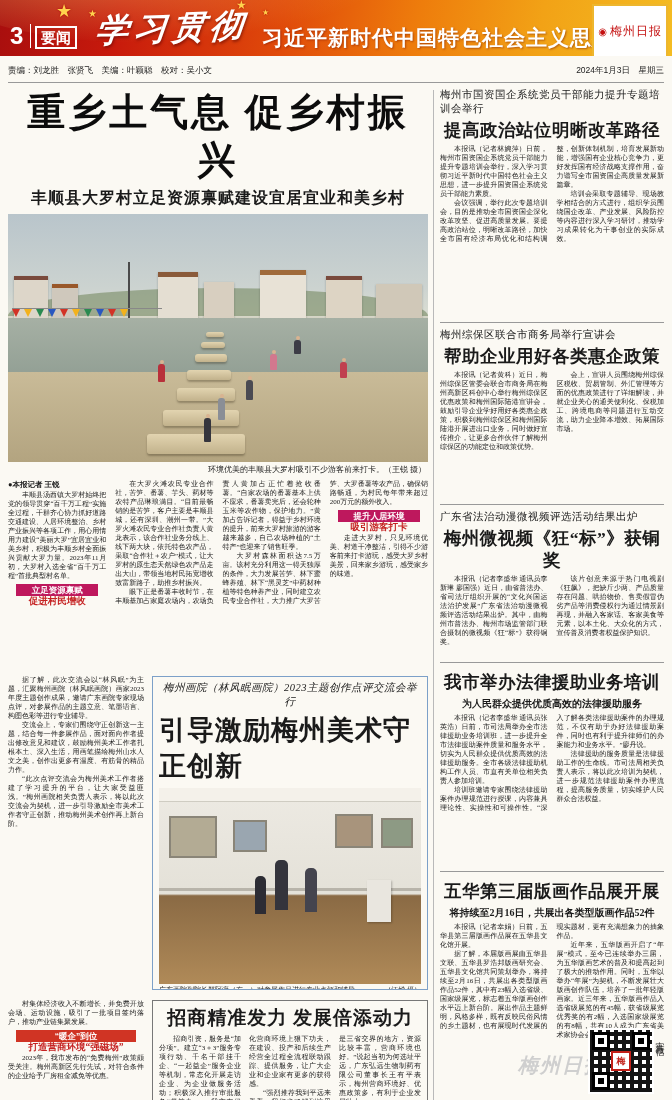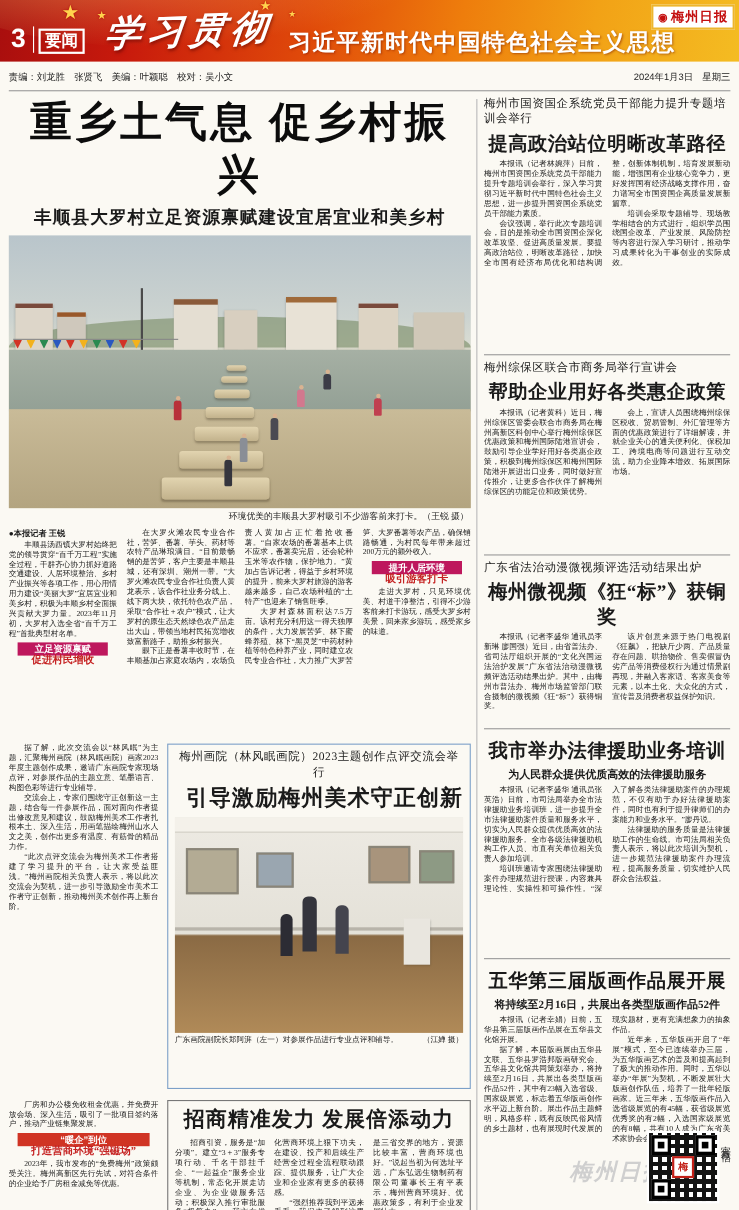--- a/index.html
+++ b/index.html
@@ -19,21 +19,21 @@
     font-family:"Liberation Sans",sans-serif;}
   .pn-sep{position:absolute;left:30px;top:24px;width:1px;height:24px;background:#fff;}
   .sec-box{position:absolute;left:35px;top:26px;border:2px solid #fff;color:#fff;font-size:15px;
     font-weight:bold;padding:0 4px;line-height:19px;font-family:"Liberation Sans",sans-serif;}
   .callig{position:absolute;left:96px;top:6px;color:#fff;font-size:33px;font-weight:bold;
     font-style:italic;letter-spacing:5px;transform:skewX(-8deg) rotate(-2deg);
     text-shadow:1px 2px 3px rgba(80,0,0,.55);}
   .slogan{position:absolute;left:262px;top:24px;color:#fff;font-size:21px;font-weight:bold;
     font-family:"Liberation Sans",sans-serif;letter-spacing:1px;text-shadow:1px 1px 2px rgba(120,20,0,.5);}
   .masthead{position:absolute;right:4px;top:4px;background:#fff;border:2px solid #edb62e;
-    padding:1px 4px;color:#c40f0f;font-size:12px;font-weight:bold;letter-spacing:1px;}
+    padding:17px 4px;color:#c40f0f;font-size:12px;font-weight:normal;letter-spacing:1px;}
   .mast-icon{display:inline-block;margin-right:2px;color:#c40f0f;font-size:10px;}
   
   .dateline{position:absolute;left:8px;top:60px;width:656px;height:22px;font-size:8.5px;
     color:#222;border-bottom:1px solid #999;display:flex;justify-content:space-between;
     align-items:center;font-family:"Liberation Sans",sans-serif;}
   
   .left-zone{position:absolute;left:8px;top:88px;width:420px;height:1012px;}
   .vrule{position:absolute;left:433px;top:90px;width:1px;height:1010px;background:#b9b9b9;}
   .right-zone{position:absolute;left:440px;top:88px;width:224px;height:1012px;overflow:hidden;}
   
@@ -88,22 +88,22 @@
   .pg{left:196px;top:204px;height:24px;background:#35353d;}
   .flags{position:absolute;left:4px;top:94px;width:150px;height:9px;border-top:1px solid #888;}
   .tri{display:inline-block;width:8px;height:8px;margin-right:4px;vertical-align:top;
     clip-path:polygon(0 0,100% 0,50% 100%);}
   .t1{background:#d23326;} .t2{background:#f3b21c;} .t3{background:#2a8a50;} .t4{background:#2a58c0;}
   
   .mid-row{position:relative;margin-top:6px;height:318px;display:flex;}
   .art-side{width:136px;height:318px;overflow:hidden;font-size:7px;line-height:9px;
     text-align:justify;margin-right:8px;}
   .art-box{width:262px;border:1px solid #7ca0c8;padding:4px 6px 2px 6px;height:306px;overflow:hidden;}
-  .art-kicker{text-align:center;font-size:10.5px;letter-spacing:.5px;}
-  .art-hl{margin:3px 0 4px 0;text-align:right;font-size:20px;font-weight:900;letter-spacing:1px;}
+  .art-kicker{text-align:center;font-size:10.5px;letter-spacing:.5px;font-style:italic;}
+  .art-hl{margin:3px 0 4px 0;text-align:left;font-size:27px;font-weight:900;letter-spacing:1px;}
   .photo-art{position:relative;width:262px;height:196px;overflow:hidden;
     background:linear-gradient(#edeae3 0%,#e4e1d8 54%,#8a6a44 55%,#b08a58 100%);}
   .ceil{position:absolute;left:0;top:0;width:100%;height:13px;background:#f4f1ea;border-bottom:1px solid #cfccc2;}
   .work{position:absolute;border:2px solid #8a8578;background:#c8c2b2;}
   .w1{left:10px;top:28px;width:44px;height:38px;background:#b3ab94;}
   .w2{left:74px;top:32px;width:30px;height:28px;background:#9aa6b0;}
   .w3{left:176px;top:26px;width:34px;height:30px;background:#a8947c;}
   .w4{left:222px;top:30px;width:28px;height:26px;background:#8d9a84;}
   .rail{position:absolute;left:0;top:100px;width:100%;height:3px;background:#b8b4aa;}
   .fig{position:absolute;border-radius:5px 5px 0 0;background:#34343c;}
@@ -242,21 +242,21 @@
         </div>
         <div class="cap-art">
           <span>广东画院副院长郑阿湃（左一）对参展作品进行专业点评和辅导。</span>
           <span>（江婵  摄）</span>
         </div>
       </div>
     </div>
 
     <div class="bottom-row">
       <div class="invest-side">
-        <p class="para">厂房和办公楼免收租金优惠，并免费开放会场、深入生活，吸引了一批项目签约落户，推动产业链集聚发展。</p>
+        <p class="para">村集体经济收入不断增长，并免费开放会场、运动设施，吸引了一批项目签约落户，推动产业链集聚发展。</p>
         <div class="red-tag">“暖企”到位</div>
         <div class="red-sub">打造营商环境“强磁场”</div>
         <p class="para">2023年，我市发布的“免费梅州”政策颇受关注。梅州高新区先行先试，对符合条件的企业给予厂房租金减免等优惠。</p>
       </div>
       <div class="invest-box">
         <h3 class="invest-hl">招商精准发力 发展倍添动力</h3>
         <div class="invest-cols">
             <p class="para">招商引资，服务是“加分项”。建立“3＋3”服务专项行动、千名干部挂千企、“一起益企”服务企业等机制，常态化开展走访企业、为企业做服务活动；积极深入推行审批服务“极简办”……我市在优化营商环境上狠下功夫，在建设、投产和后续生产经营全过程全流程联动跟踪、提供服务，让广大企业和企业家有更多的获得感。</p>
             <p class="para">“强烈推荐我到平远来看看，我们也了解到这里是三省交界的地方，资源比较丰富，营商环境也好。”说起当初为何选址平远，广东弘远生物制药有限公司董事长王有平表示，梅州营商环境好、优惠政策多，有利于企业发展壮大。</p>
           </div>

